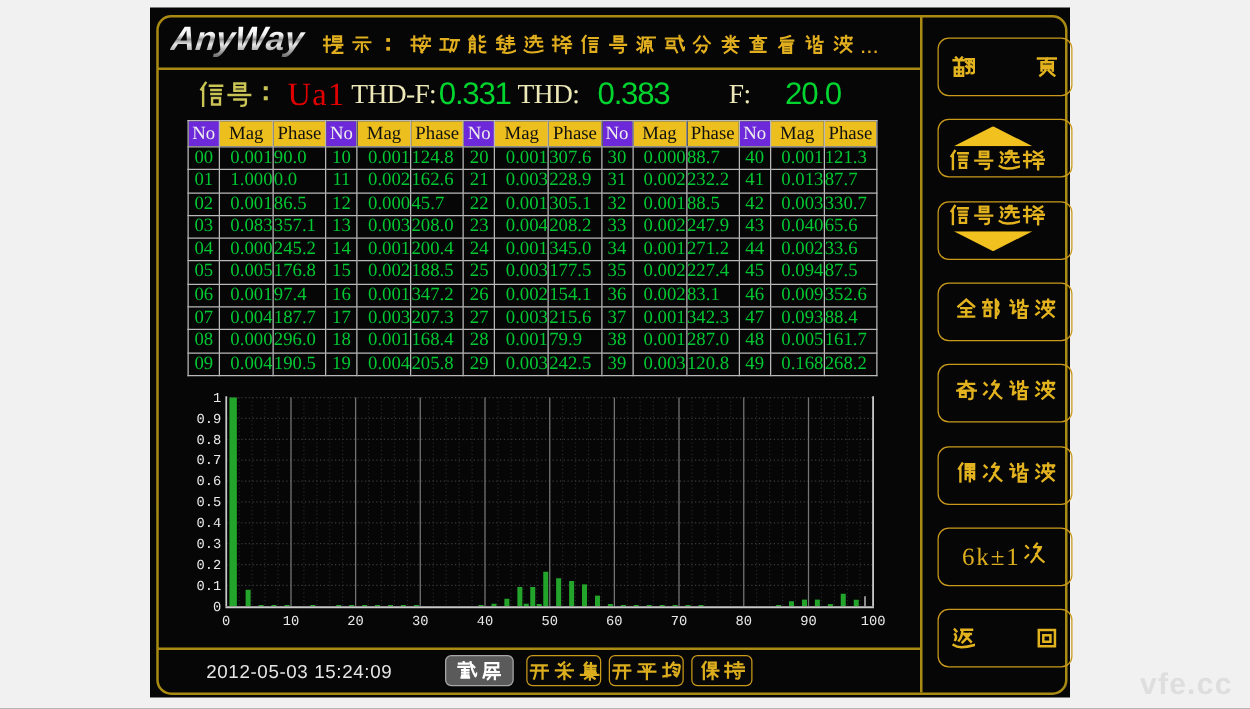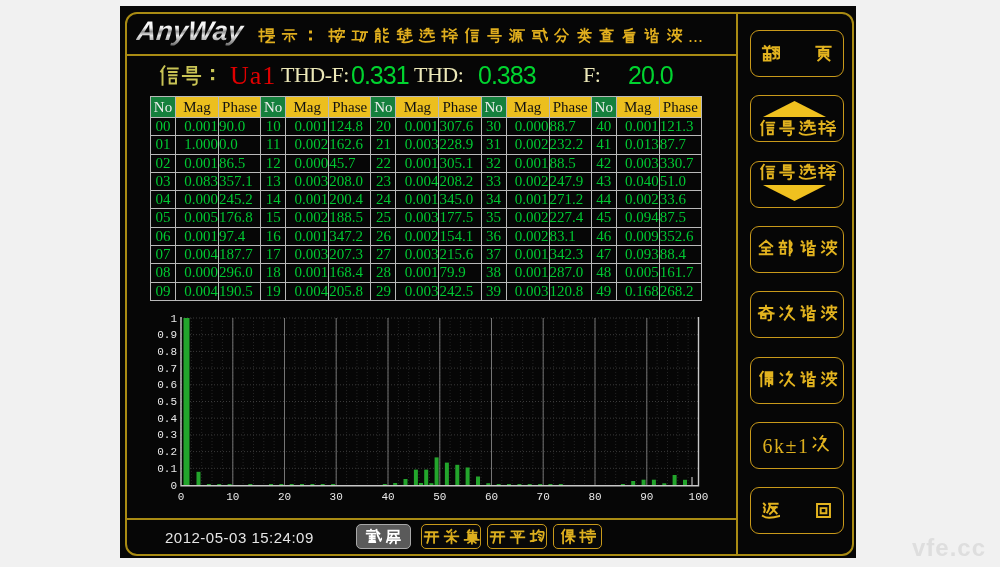--- a/index.html
+++ b/index.html
@@ -19,36 +19,36 @@
 #sig{position:absolute;left:0;top:0;width:616px;height:0}
 #sig .s{position:absolute;top:52px;line-height:26px;white-space:nowrap}
 #sig .sg{top:58px}
 #sig .su{top:55px;color:#e00000;font:26px "Liberation Serif",serif;letter-spacing:1px}
 #sig .sl{top:56px;color:#ece8b8;font:22px "Liberation Serif",serif;letter-spacing:-0.5px}
 #sig .sn{top:55px;color:#00d42f;font:25px "Liberation Sans",sans-serif;letter-spacing:-1px}
 #sig .cg{vertical-align:-4px}
 table{position:absolute;left:30px;top:90px;width:551px;border-collapse:collapse;table-layout:fixed}
 td,th{border:1px solid #b9b9b9;padding:0;overflow:hidden}
 th{background:#ecbf1e;color:#111;font:15px/20px "Liberation Serif",serif;height:20px;font-weight:400}
-th.no{background:#15803d;color:#eee}
+th.no{background:#6d28d9;color:#eee}
 td{color:#00c832;font:15px/17.3px "Liberation Serif",serif;height:17.3px}
 td.n{text-align:center}
 td.m{text-align:right;padding-left:2px}
 td.p{text-align:left;padding-right:2px}
 col.cn{width:25px} col.cm{width:43px} col.cp{width:42.2px}
 #chart{position:absolute;left:20px;top:297px}
 .axl{fill:#e8e8e8;font:11px "Liberation Mono",monospace}
 #ts{position:absolute;left:45px;top:523px;color:#e5e5e5;font-size:15px;letter-spacing:0.5px}
 .bbtn{position:absolute;top:518px;height:23px;--sw:2.1;border:1.6px solid #c8991a;border-radius:5px;background:#080808;
  display:flex;align-items:center;justify-content:center;color:#dcae1e;gap:3px}
 #b1{left:236px;width:53px;background:#5a5a5a;border-color:#a8a8a8;color:#fff}
 #b2{left:301px;width:58px}
 #b3{left:367px;width:58px}
 #b4{left:433px;width:47px}
-.rbtn{position:absolute;left:630px;width:94px;height:47px;box-sizing:border-box;border:1.6px solid #c8991a;border-radius:9px;--sw:2.1;
+.rbtn{position:absolute;left:630px;width:108px;height:47px;box-sizing:border-box;border:1.6px solid #c8991a;border-radius:9px;--sw:2.1;
  display:flex;align-items:center;justify-content:center;color:#e2b31f;gap:2px}
 .rbtn.two{justify-content:space-between;padding:0 10px}
 .rlabel{position:absolute;left:632px;width:90px;text-align:center;color:#e2b31f;--sw:2.1}
 .rlabel .cg{margin:0 1px}
 .rlab2 .cg{margin:0 1.5px}
 .arrow{position:absolute}
 .lat{font:20px "Liberation Serif",serif;color:#dcae1e;letter-spacing:1.5px}
 #wm{position:absolute;left:912px;top:534px;color:#dedede;font:700 24px "Liberation Sans",sans-serif;letter-spacing:1px}
 </style></head>
 <body>
@@ -324,21 +324,21 @@
             <td class="m">0.003</td>
             <td class="p">208.0</td>
             <td class="n">23</td>
             <td class="m">0.004</td>
             <td class="p">208.2</td>
             <td class="n">33</td>
             <td class="m">0.002</td>
             <td class="p">247.9</td>
             <td class="n">43</td>
             <td class="m">0.040</td>
-            <td class="p">51.0</td>
+            <td class="p">65.6</td>
           </tr>
 <tr>
             <td class="n">04</td>
             <td class="m">0.000</td>
             <td class="p">245.2</td>
             <td class="n">14</td>
             <td class="m">0.001</td>
             <td class="p">200.4</td>
             <td class="n">24</td>
             <td class="m">0.001</td>

